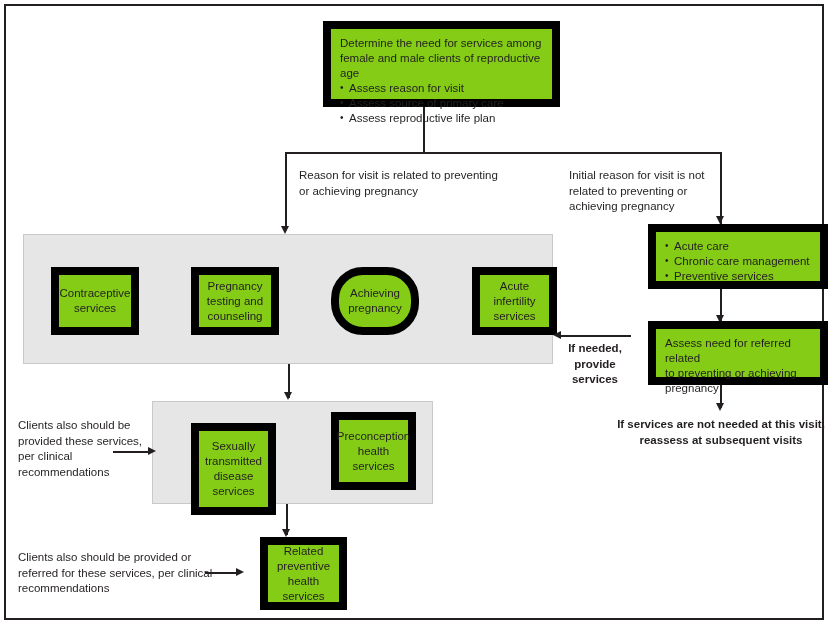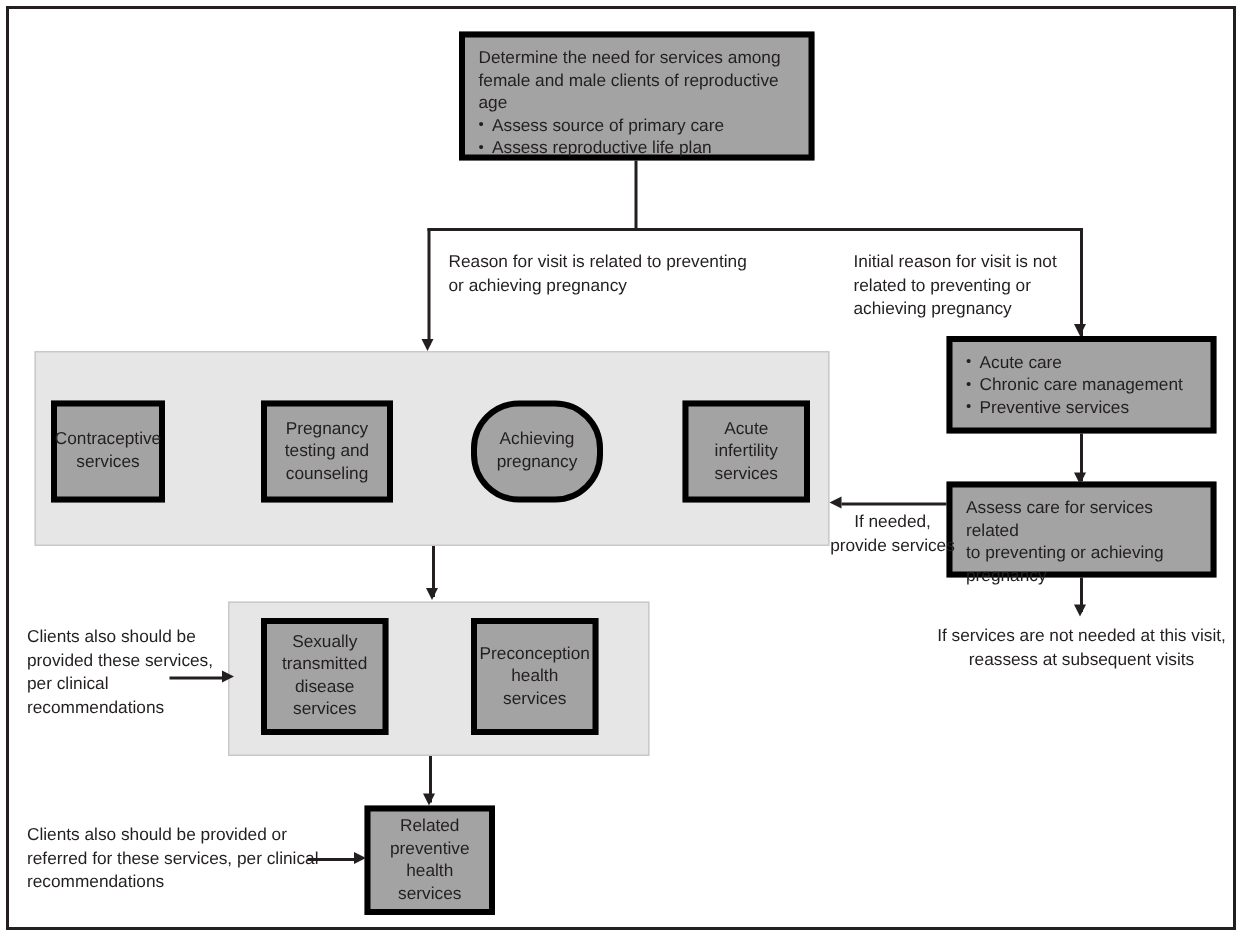--- a/index.html
+++ b/index.html
@@ -26,26 +26,27 @@
   .band{
     position:absolute;
     background:#e6e6e6;
     border:1px solid #c9c9c9;
     box-sizing:border-box;
   }
 
   
   .pbox{
     position:absolute;
-    background:#a3a3a3;
-    border:4px solid #000000;
+    background:#84cc16;
+    border:8px solid #000000;
     box-sizing:border-box;
     font-size:11.5px;
     line-height:15px;
     color:#231f20;
+    margin-left:17px;
   }
   .pbox.center{
     display:flex;align-items:center;justify-content:center;
     text-align:center;
   }
   .pbox.left{
     padding:7px 9px;
     text-align:left;
   }
   .pbox .ln{display:block;}
@@ -63,21 +64,21 @@
   }
 
   
   .anno{
     position:absolute;
     font-size:11.5px;
     line-height:15.5px;
     color:#231f20;
     text-align:left;
   }
-  .anno.ctr{text-align:center;}
+  .anno.ctr{text-align:center;font-weight:bold;}
 
   
   .vline{position:absolute;background:#231f20;width:2px;}
   .hline{position:absolute;background:#231f20;height:2px;}
 
   .arrowdown{
     position:absolute;
     width:0;height:0;
     border-left:4.5px solid transparent;
     border-right:4.5px solid transparent;
@@ -102,20 +103,21 @@
 <body>
 
 <div id="canvas">
 
   <div class="frame"></div>
 
   <div class="pbox left" style="left:306px;top:21px;width:237px;height:86px;">
     <span class="ln">Determine the need for services among</span>
     <span class="ln">female and male clients of reproductive age</span>
     <ul>
+      <li>Assess reason for visit</li>
       <li>Assess source of primary care</li>
       <li>Assess reproductive life plan</li>
     </ul>
   </div>
 
   <div class="vline" style="left:423px;top:107px;height:46px;"></div>
 
   <div class="hline" style="left:285px;top:152px;width:437px;"></div>
 
   <div class="vline" style="left:285px;top:152px;height:78px;"></div>
@@ -131,21 +133,21 @@
   </div>
 
   <div class="anno" style="left:569px;top:168px;width:160px;">
     <span class="ln">Initial reason for visit is not</span>
     <span class="ln">related to preventing or</span>
     <span class="ln">achieving pregnancy</span>
   </div>
 
   <div class="band" style="left:23px;top:234px;width:530px;height:130px;"></div>
 
-  <div class="pbox center" style="left:34px;top:267px;width:76px;height:68px;">
+  <div class="pbox center" style="left:34px;top:267px;width:88px;height:68px;">
     <div>
       <span class="ln">Contraceptive</span>
       <span class="ln">services</span>
     </div>
   </div>
 
   <div class="pbox center" style="left:174px;top:267px;width:88px;height:68px;">
     <div>
       <span class="ln">Pregnancy</span>
       <span class="ln">testing and</span>
@@ -173,21 +175,21 @@
       <li>Acute care</li>
       <li>Chronic care management</li>
       <li>Preventive services</li>
     </ul>
   </div>
 
   <div class="vline" style="left:720px;top:289px;height:32px;"></div>
   <div class="arrowdown" style="left:716px;top:315px;"></div>
 
   <div class="pbox left" style="left:631px;top:321px;width:180px;height:64px;">
-    <span class="ln">Assess care for services related</span>
+    <span class="ln">Assess need for referred related</span>
     <span class="ln">to preventing or achieving</span>
     <span class="ln">pregnancy</span>
   </div>
 
   <div class="hline" style="left:561px;top:335px;width:70px;"></div>
   <div class="arrowleft" style="left:553px;top:331px;"></div>
 
   <div class="anno ctr" style="left:551px;top:341px;width:88px;">
     <span class="ln">If needed,</span>
     <span class="ln">provide</span>
@@ -200,21 +202,21 @@
   <div class="anno ctr" style="left:615px;top:417px;width:212px;">
     <span class="ln">If services are not needed at this</span>
     <span class="ln">visit, reassess at subsequent visits</span>
   </div>
 
   <div class="vline" style="left:288px;top:364px;height:34px;"></div>
   <div class="arrowdown" style="left:284px;top:392px;"></div>
 
   <div class="band" style="left:152px;top:401px;width:281px;height:103px;"></div>
 
-  <div class="pbox center" style="left:174px;top:412px;width:85px;height:78px;">
+  <div class="pbox center" style="left:174px;top:423px;width:85px;height:92px;">
     <div>
       <span class="ln">Sexually</span>
       <span class="ln">transmitted</span>
       <span class="ln">disease</span>
       <span class="ln">services</span>
     </div>
   </div>
 
   <div class="pbox center" style="left:314px;top:412px;width:85px;height:78px;justify-content:center;">
     <div>

